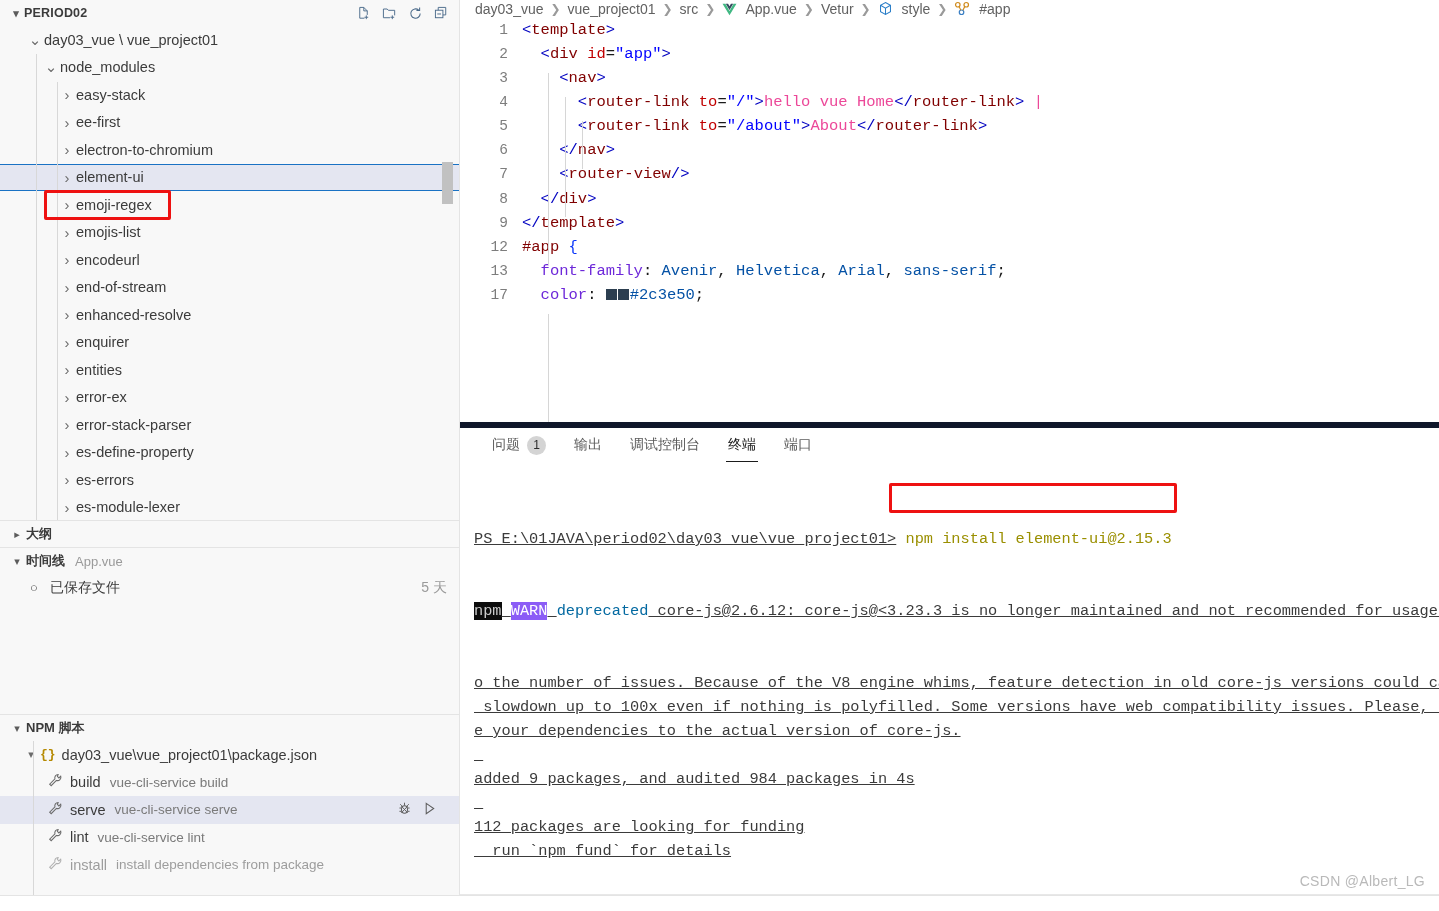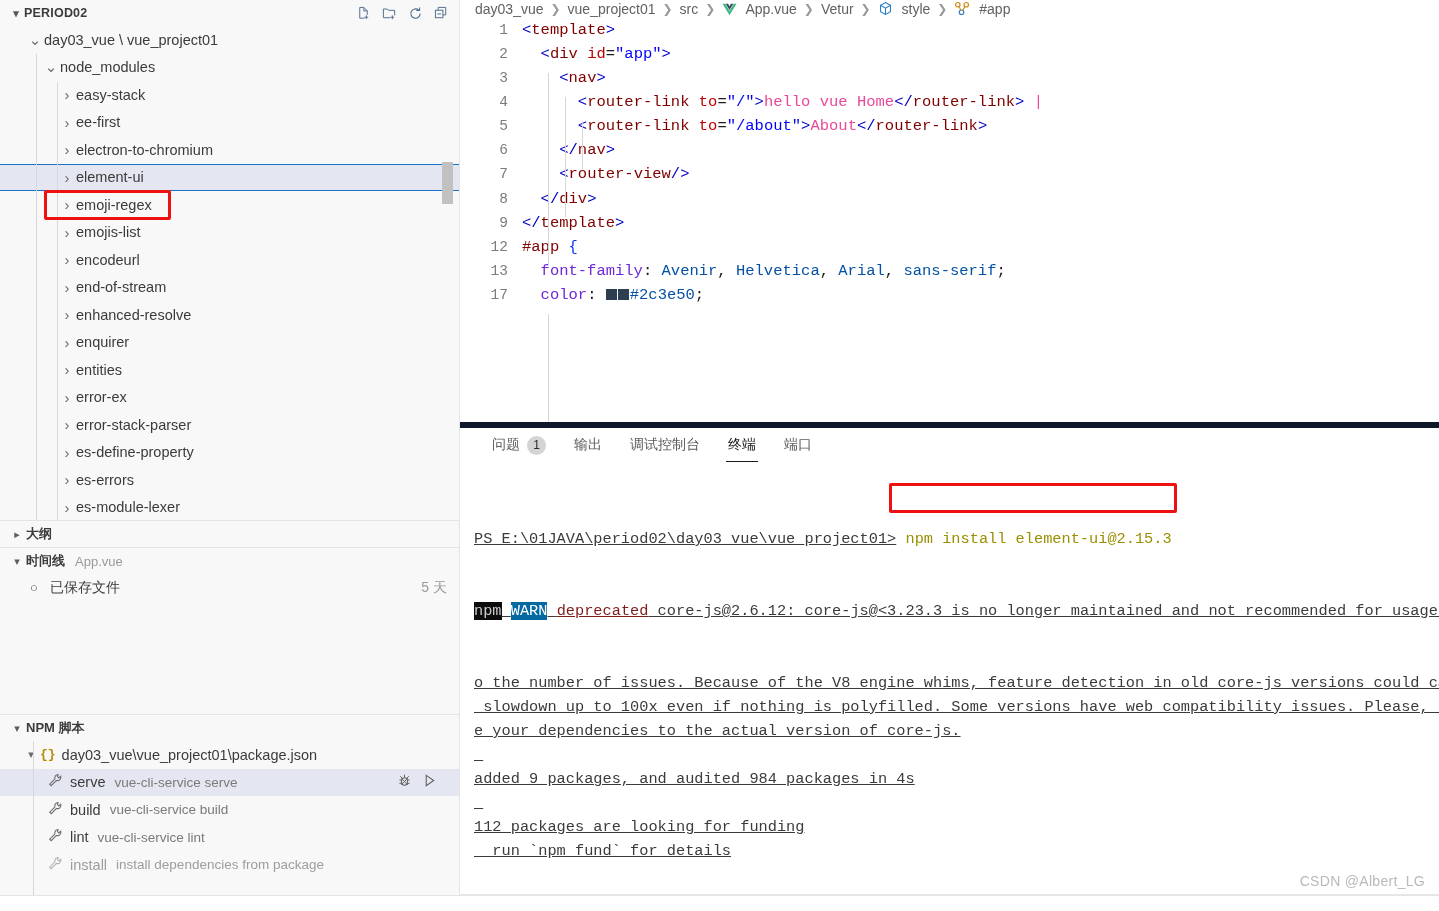--- a/index.html
+++ b/index.html
@@ -157,22 +157,22 @@
     color:#2b2b2b; font-size:12px; display:inline-flex; align-items:center; justify-content:center;
     padding: 0 5px;
   }
   .terminal {
     flex:1 1 auto; padding: 16px 0 0 14px; overflow:hidden;
     font-family: "Liberation Mono", monospace;
     font-size: 15.3px; line-height: 24px; color: #3b3b3b; white-space: pre;
   }
   .tline { height:24px; white-space: pre; }
   .t-npm { background:#0c0c0c; color:#cccccc; }
-  .t-warn { background:#0369a1; color:#ffffff; }
-  .t-mag { color:#7f1d1d;text-decoration:underline; }
+  .t-warn { background:#8b5cf6; color:#ffffff; }
+  .t-mag { color:#0369a1; }
   .t-plain { color:#3b3b3b;text-decoration:underline; }
   .term-hl {
     position:absolute; border:3px solid #ee1111; border-radius:2px; pointer-events:none;
   }
   .t-cmd { color: #9a8f00; }
   .watermark {
     position:absolute; right: 14px; bottom: 22px;
     color:#b9b9b9; font-size:14px; font-family:"Liberation Sans", sans-serif;
     letter-spacing: .3px;
   }
@@ -326,47 +326,47 @@
       <span class="twisty">▾</span>
       <span>NPM 脚本</span>
     </div>
     <div class="npm-body">
       <div class="npm-row" style="padding-left:22px;">
         <span class="chev">▾</span>
         <span class="brace">{}</span>
         <span>day03_vue\vue_project01\package.json</span>
       </div>
       <div id="npm-rows">
+          <div class="npm-row" style="padding-left: 48px;">
+            <span class="wrench"><svg width="15" height="15" viewBox="0 0 16 16">
+                <path d="M10.8 1.6a3.6 3.6 0 0 0-3.4 4.7L1.8 11.9l1.6 1.6 5.6-5.6a3.6 3.6 0 0 0 4.6-4.6l-2 2-1.6-1.6z" fill="none" stroke="#6b6b6b" stroke-width="1.1"></path>
+              </svg></span>
+            <span class="scr-name">build</span>
+            <span class="scr-cmd">vue-cli-service build</span>
+          </div>
           <div class="npm-row active" style="padding-left: 48px;">
             <span class="wrench"><svg width="15" height="15" viewBox="0 0 16 16">
                 <path d="M10.8 1.6a3.6 3.6 0 0 0-3.4 4.7L1.8 11.9l1.6 1.6 5.6-5.6a3.6 3.6 0 0 0 4.6-4.6l-2 2-1.6-1.6z" fill="none" stroke="#6b6b6b" stroke-width="1.1"></path>
               </svg></span>
             <span class="scr-name">serve</span>
             <span class="scr-cmd">vue-cli-service serve</span>
             <span class="npm-actions">
               <span><svg width="15" height="15" viewBox="0 0 16 16">
                   <ellipse cx="8" cy="9" rx="3.2" ry="4" fill="none" stroke="#5c5c5c" stroke-width="1.1"></ellipse>
                   <path d="M8 1.8v2.8M4.8 11H2.6M11.2 11h2.2M4.8 7.5H2.6M11.2 7.5h2.2M3.4 3.4l1.8 1.8M12.6 3.4l-1.8 1.8M4.6 5.4l6.8 7.3M11.4 5.4l-6.8 7.3" stroke="#5c5c5c" stroke-width="1"></path>
                 </svg></span>
               <span><svg width="15" height="15" viewBox="0 0 16 16">
                   <path d="M4.5 2.5l8 5.5-8 5.5z" fill="none" stroke="#5c5c5c" stroke-width="1.1"></path>
                 </svg></span>
             </span>
           </div>
           <div class="npm-row" style="padding-left: 48px;">
             <span class="wrench"><svg width="15" height="15" viewBox="0 0 16 16">
                 <path d="M10.8 1.6a3.6 3.6 0 0 0-3.4 4.7L1.8 11.9l1.6 1.6 5.6-5.6a3.6 3.6 0 0 0 4.6-4.6l-2 2-1.6-1.6z" fill="none" stroke="#6b6b6b" stroke-width="1.1"></path>
               </svg></span>
-            <span class="scr-name">build</span>
-            <span class="scr-cmd">vue-cli-service build</span>
-          </div>
-          <div class="npm-row" style="padding-left: 48px;">
-            <span class="wrench"><svg width="15" height="15" viewBox="0 0 16 16">
-                <path d="M10.8 1.6a3.6 3.6 0 0 0-3.4 4.7L1.8 11.9l1.6 1.6 5.6-5.6a3.6 3.6 0 0 0 4.6-4.6l-2 2-1.6-1.6z" fill="none" stroke="#6b6b6b" stroke-width="1.1"></path>
-              </svg></span>
             <span class="scr-name">lint</span>
             <span class="scr-cmd">vue-cli-service lint</span>
           </div>
           <div class="npm-row dim" style="padding-left: 48px;">
             <span class="wrench" style="opacity: 0.5;"><svg width="15" height="15" viewBox="0 0 16 16">
                 <path d="M10.8 1.6a3.6 3.6 0 0 0-3.4 4.7L1.8 11.9l1.6 1.6 5.6-5.6a3.6 3.6 0 0 0 4.6-4.6l-2 2-1.6-1.6z" fill="none" stroke="#6b6b6b" stroke-width="1.1"></path>
               </svg></span>
             <span class="scr-name">install</span>
             <span class="scr-cmd dim">install dependencies from package</span>
           </div>

